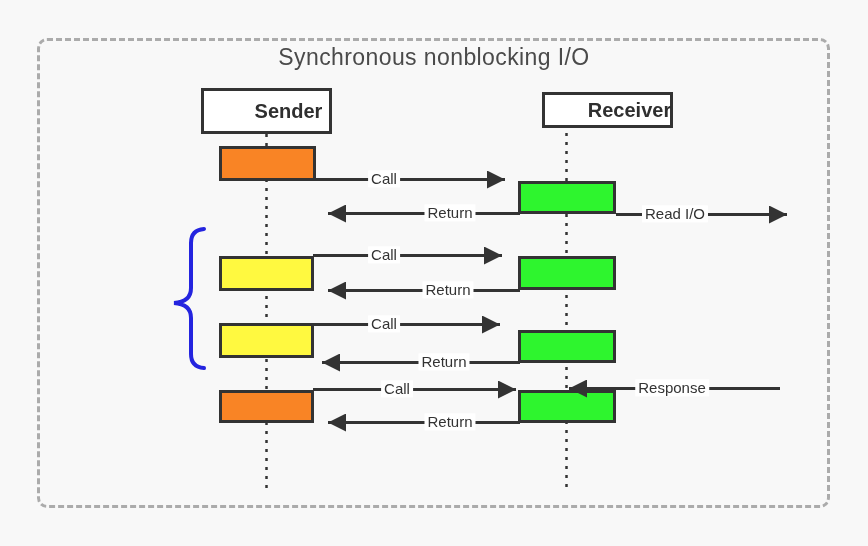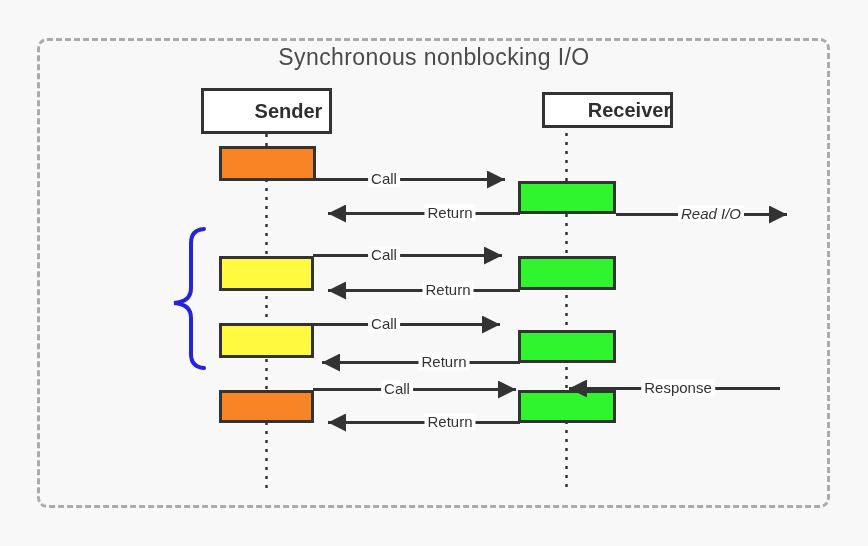--- a/index.html
+++ b/index.html
@@ -108,23 +108,23 @@
     <defs>
       <marker id="ah2" viewBox="0 0 10 10" refX="10" refY="5" markerWidth="8" markerHeight="6" orient="auto-start-reverse">
         <path class="arrowhead" d="M0,0 L10,5 L0,10 Z"></path>
       </marker>
     </defs>
     <line class="msg-line" x1="780" y1="388.5" x2="569" y2="388.5" marker-end="url(#ah2)"></line>
   </svg>
 
   <span class="msg-label" style="left:384px;top:179px;">Call</span>
   <span class="msg-label" style="left:450px;top:213px;">Return</span>
-  <span class="msg-label" style="left:711px;top:214px;font-style:italic;">Read I/O</span>
+  <span class="msg-label" style="left:675px;top:214px;">Read I/O</span>
   <span class="msg-label" style="left:384px;top:255px;">Call</span>
   <span class="msg-label" style="left:448px;top:290px;">Return</span>
   <span class="msg-label" style="left:384px;top:324px;">Call</span>
   <span class="msg-label" style="left:444px;top:362px;">Return</span>
   <span class="msg-label" style="left:397px;top:389px;">Call</span>
-  <span class="msg-label" style="left:672px;top:388px;margin-left:6px;">Response</span>
+  <span class="msg-label" style="left:672px;top:388px;">Response</span>
   <span class="msg-label" style="left:450px;top:422px;">Return</span>
 
 
 </div>
 
 </body></html>

